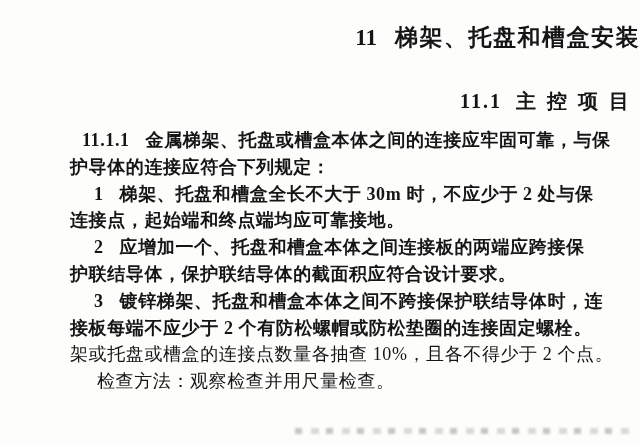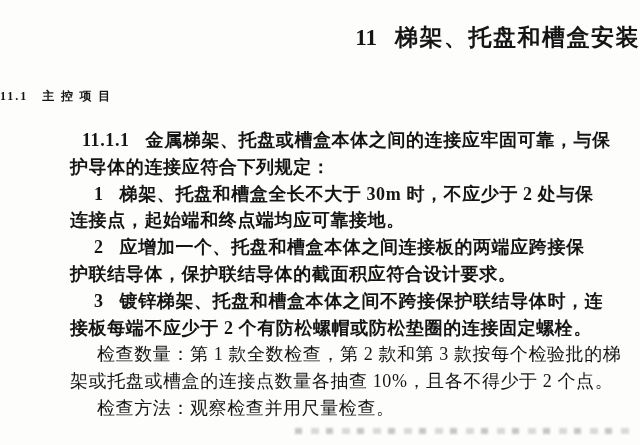--- a/index.html
+++ b/index.html
@@ -35,22 +35,22 @@
   }
   .chapter-heading .chapter-number {
     margin-right: 18px;
     letter-spacing: 0;
   }
   .section-heading {
     position: absolute;
     top: 88px;
     left: 0;
     width: 100%;
-    text-align: left;
-    font-size: 12px;
+    text-align: right;
+    font-size: 20px;
     font-weight: 700;
     white-space: nowrap;
   }
   .section-heading .section-number {
     margin-right: 14px;
     letter-spacing: 2px;
   }
   .section-heading .section-title {
     letter-spacing: 0.55em;
   }
@@ -132,23 +132,20 @@
     </div>
 
     <div class="line bold indent-item">
       <span class="num">3</span><span>镀锌梯架、托盘和槽盒本体之间不跨接保护联结导体时，连</span>
     </div>
 
     <div class="line bold">
       <span>接板每端不应少于 2 个有防松螺帽或防松垫圈的连接固定螺栓。</span>
     </div>
 
-    <div class="line indent-check">
-      <span>检查数量：第 1 款全数检查，第 2 款和第 3 款按每个检验批的梯</span>
-    </div>
 
     <div class="line">
       <span>架或托盘或槽盒的连接点数量各抽查 10%，且各不得少于 2 个点。</span>
     </div>
 
     <div class="line indent-check">
       <span>检查方法：观察检查并用尺量检查。</span>
     </div>
 
   </div>

